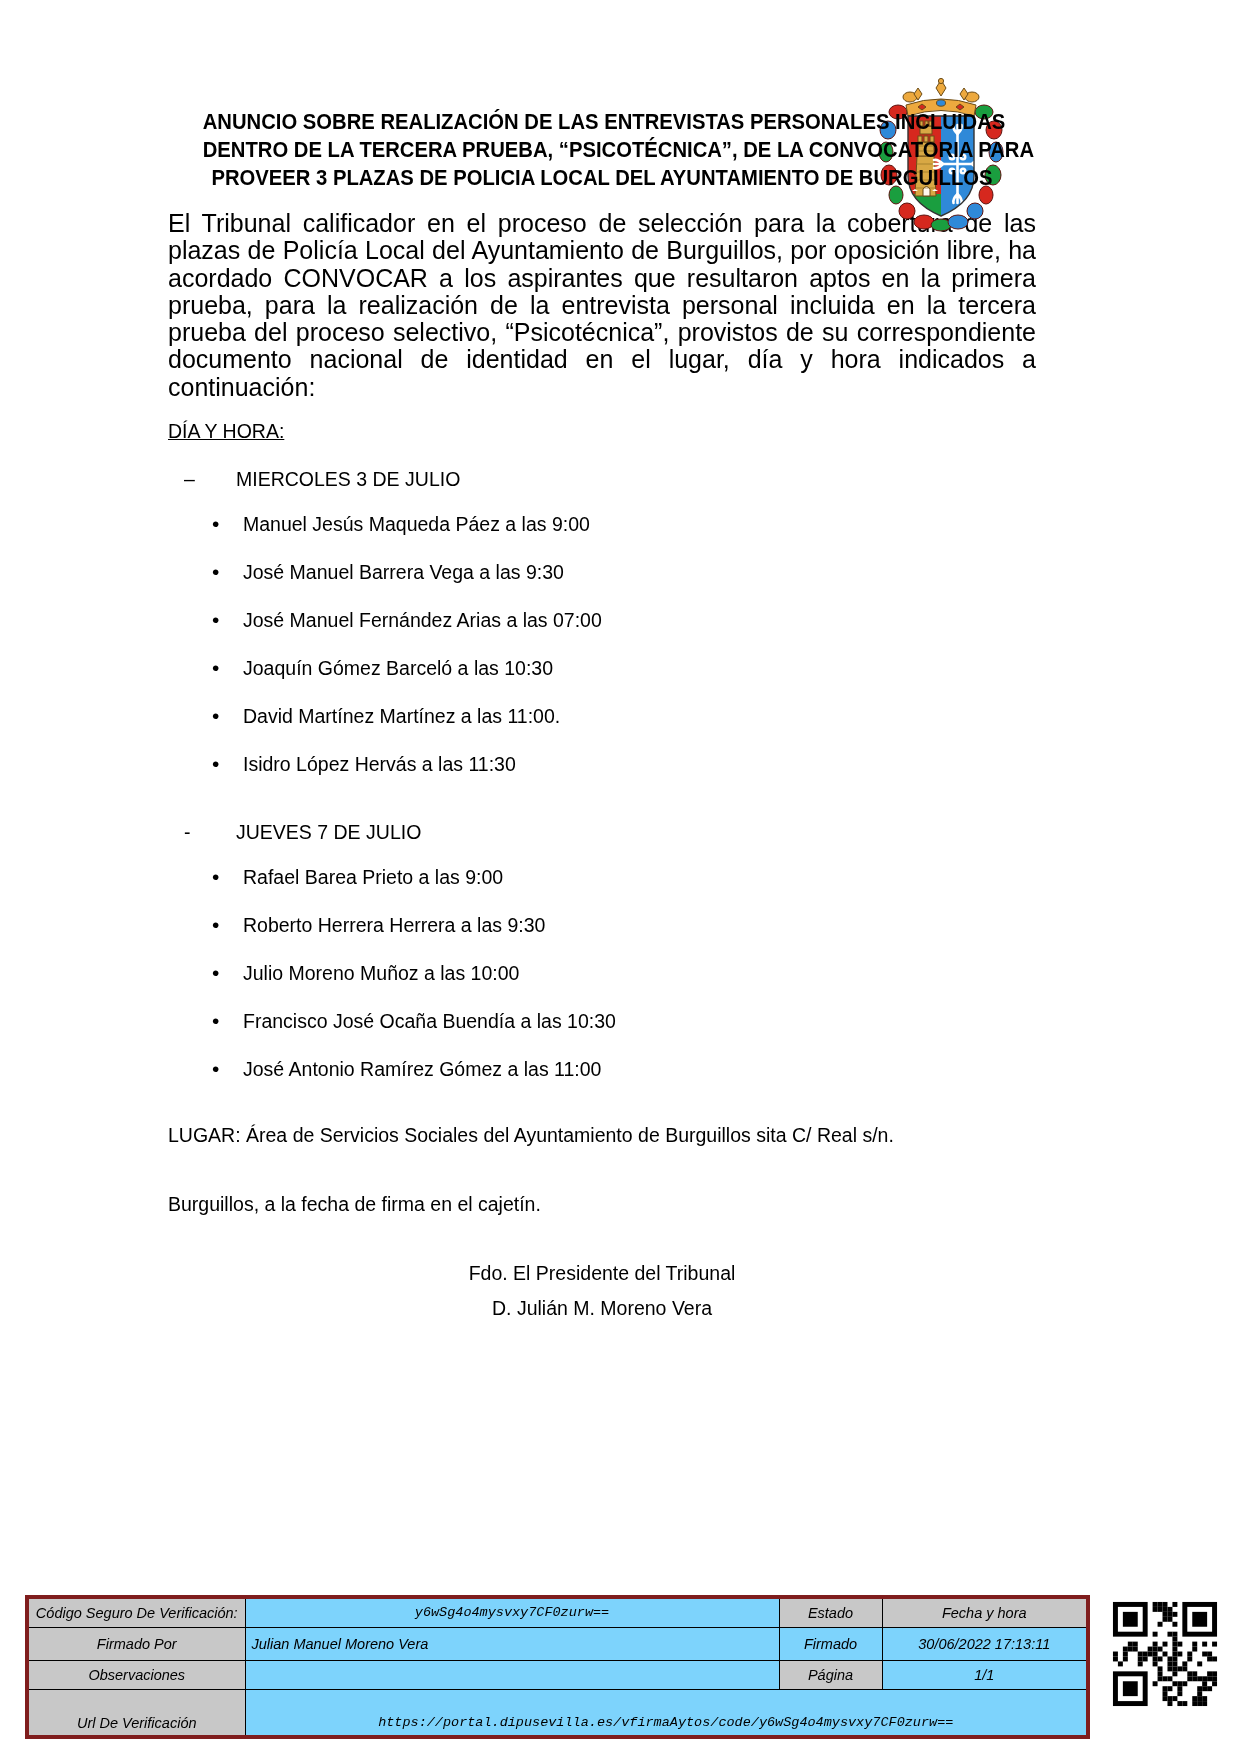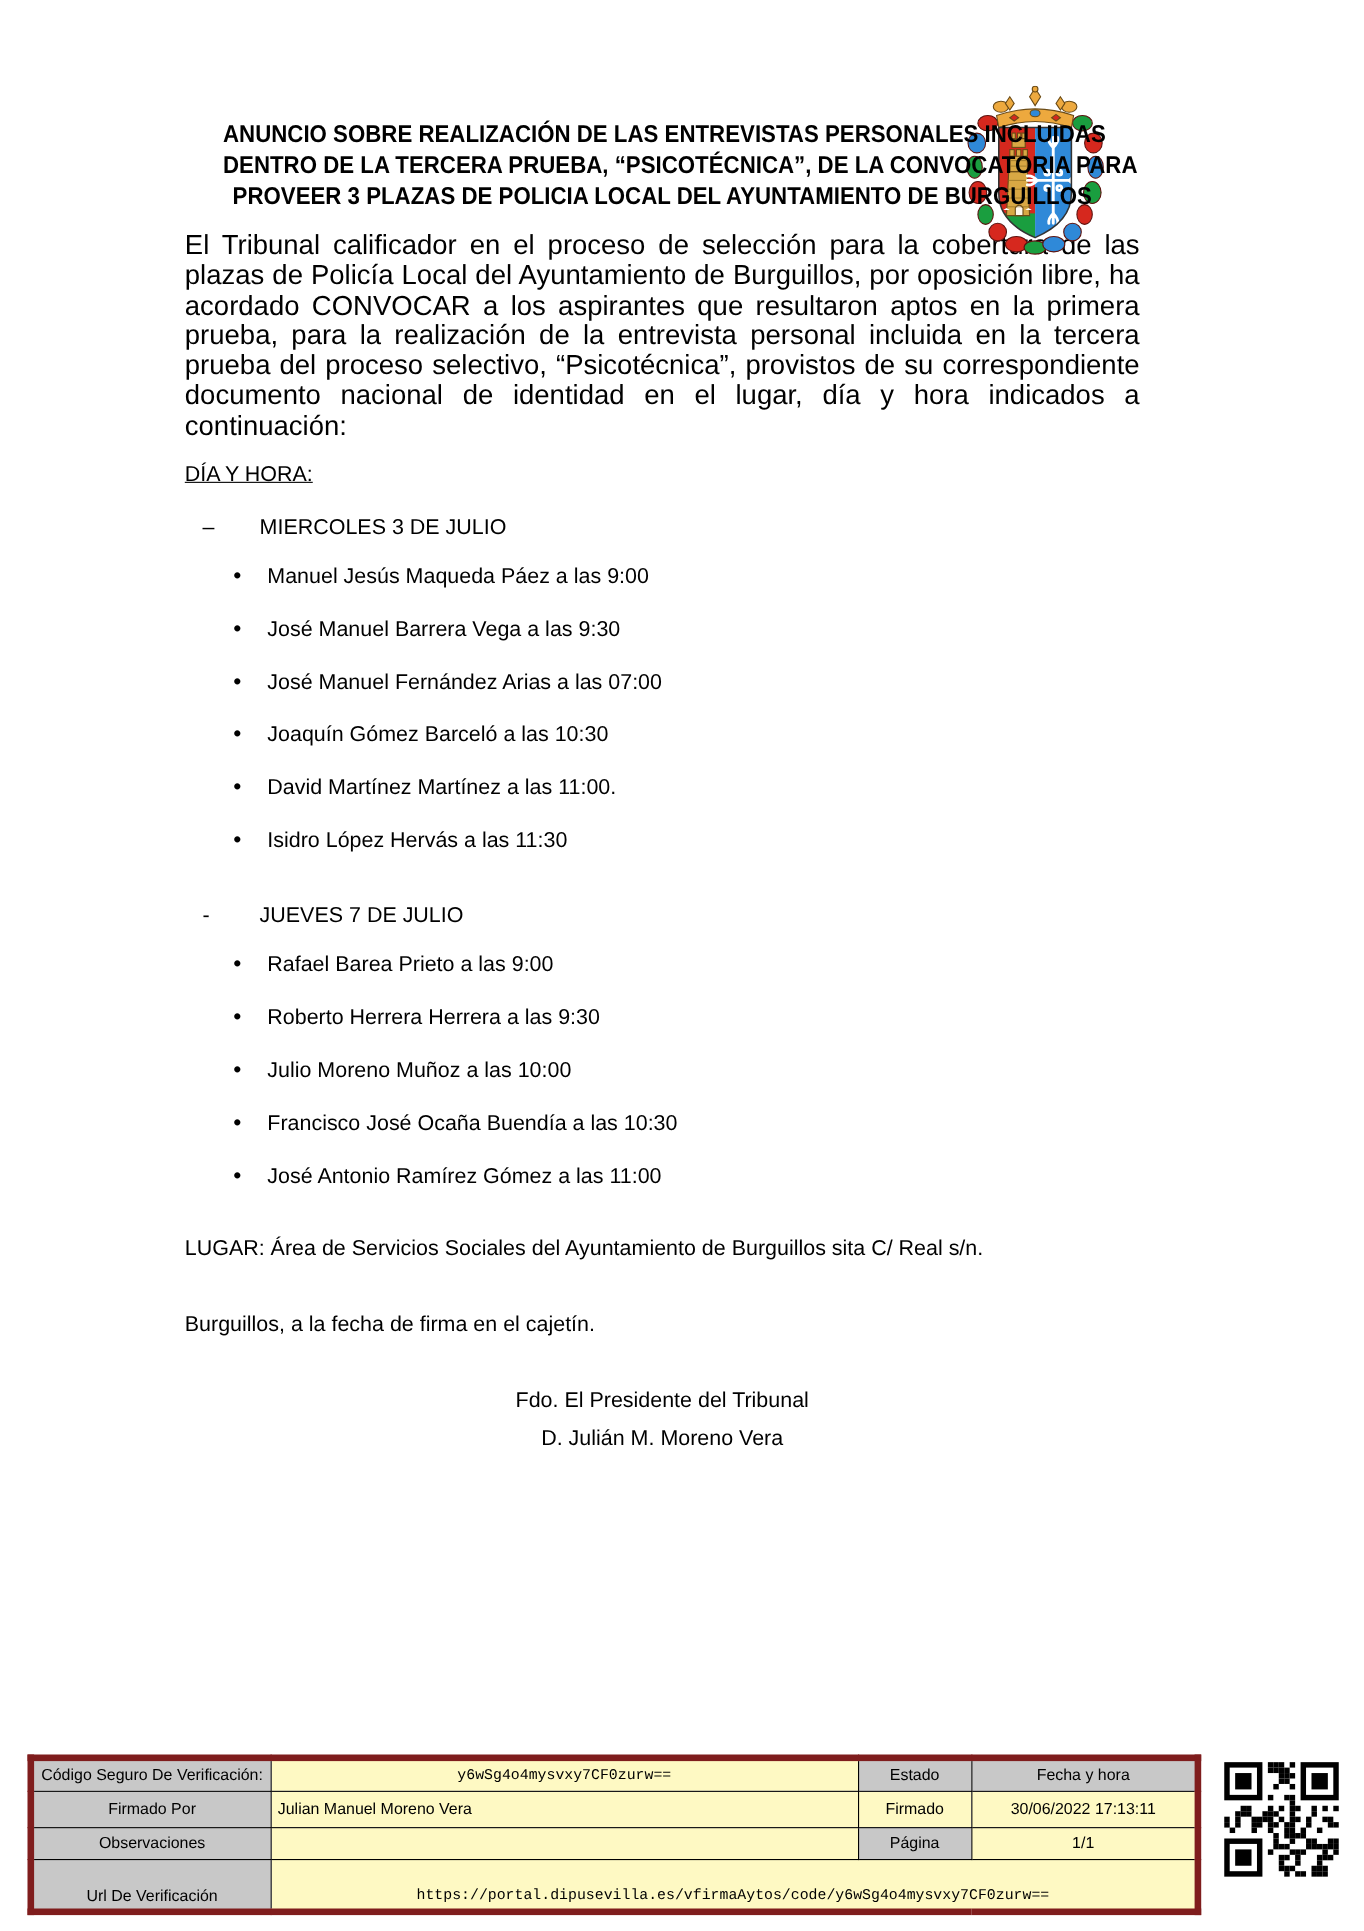--- a/index.html
+++ b/index.html
@@ -41,25 +41,25 @@
   }
 
   .lugar { margin-top:43px; font-size:19.5px; line-height:24px; }
   .date-line { margin-top:45px; font-size:19.5px; line-height:24px; }
   .signature { margin-top:40px; text-align:center; font-size:19.5px; line-height:35px; }
 
   
   .verification { position:absolute; left:25px; top:1595px; width:1200px; }
   table.vtable {
     border-collapse:collapse; table-layout:fixed; width:1061px;
-    border:6px solid #7f1d1d; font-size:14.5px; background:#fff;
+    border:4px solid #7f1d1d; font-size:14.5px; background:#fff;font-style:italic;
   }
   table.vtable td { border:1px solid #000; padding:2px 6px; vertical-align:middle; overflow:hidden; }
   td.lbl { background:#c8c8c8; text-align:center; }
-  td.val { background:#fef9c3; }
+  td.val { background:#7dd3fc; }
   td.center { text-align:center; }
   td.mono { font-family:"Liberation Mono", monospace; font-size:13.5px; }
   tr.r1 td { height:30px; } tr.r2 td { height:33px; } tr.r3 td { height:29px; }
   tr.r4 td { height:48px; vertical-align:top; padding-top:25px; }
   .qr-box { position:absolute; left:1083px; top:2px; width:114px; height:114px; background:#fff; }
 
   .c1 { width:218px; } .c2 { width:534px; } .c3 { width:103px; } .c4 { width:206px; }
 </style>
 </head>
 <body>

